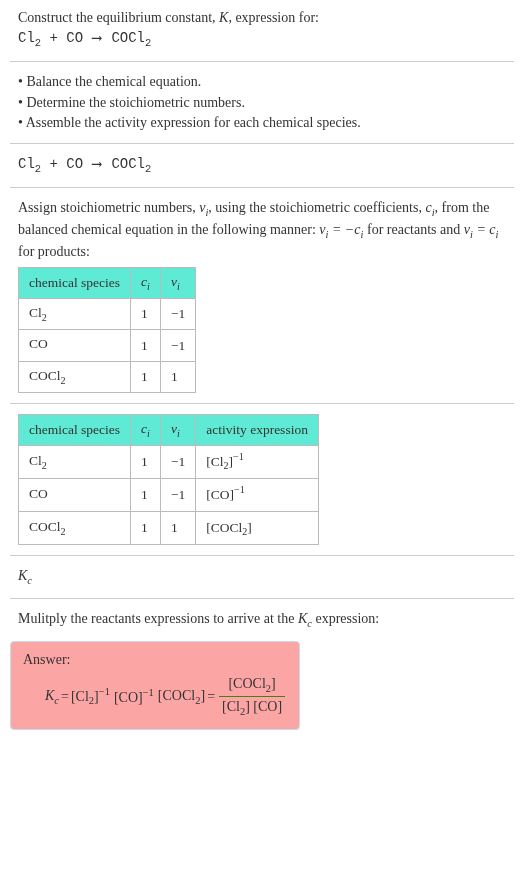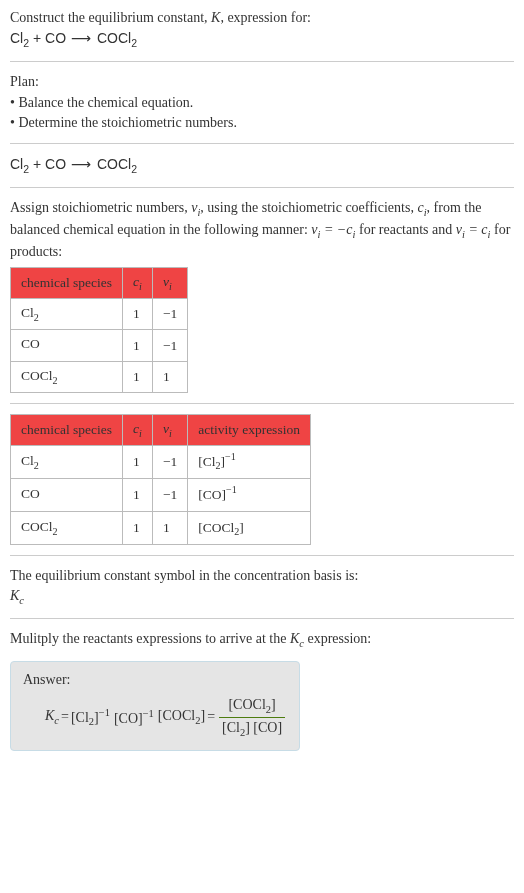--- a/index.html
+++ b/index.html
@@ -5,54 +5,54 @@
   * { box-sizing: border-box; margin: 0; padding: 0; }
   body {
     font-family: Georgia, 'Times New Roman', serif;
     font-size: 14px;
     color: #333;
     background: #fff;
     width: 524px;
     padding: 8px 10px;
     line-height: 1.45;
   }
-  .section { margin-bottom: 6px; }
+  .section { margin-bottom: 6px; margin-left: 8px; }
   hr.rule {
     border: none;
     border-top: 1px solid #ccc;
     margin: 10px 0;
   }
   .eqn {
-    font-family: Liberation Sans, sans-serif;
+    font-family: Liberation Mono, monospace;
     white-space: nowrap;
     text-align: center;
   }
   sub { font-size: 0.75em; vertical-align: sub; }
   sup { font-size: 0.75em; vertical-align: super; }
   .arrow { letter-spacing: 1px; }
   table.data {
     border-collapse: collapse;
     margin-top: 4px;
     font-size: 13.5px;
   }
   table.data th, table.data td {
     border: 1px solid #bbb;
     padding: 4px 10px;
     text-align: left;
     vertical-align: middle;
     font-weight: normal;
   }
   table.data th {
-    background: #ef4444;
+    background: #5eead4;
   }
   .plan-list { list-style: none; padding-left: 0; }
   .plan-list li::before { content: "• "; }
   .ital { font-style: italic; }
   .answer-box {
-    background: #e5e5e5;
+    background: #fca5a5;
     border: 1px solid #c7dce6;
     border-radius: 4px;
     padding: 8px 12px 10px 12px;
     display: inline-block;
     margin-top: 4px;
   }
   .answer-label { margin-bottom: 4px; }
   .frac {
     display: inline-block;
     vertical-align: middle;
@@ -74,24 +74,24 @@
   <span>Construct the equilibrium constant, </span><span class="ital">K</span><span>, expression for:</span><br>
   <span class="eqn">
     <span><span>Cl</span><sub>2</sub></span><span> + </span><span>CO</span><span class="arrow"> ⟶ </span><span><span>COCl</span><sub>2</sub></span>
   </span>
 </div>
 
 <hr class="rule">
 
 
 <div class="section">
-  <div>Plan:</div>
   <ul class="plan-list">
     <li>Balance the chemical equation.</li>
     <li>Determine the stoichiometric numbers.</li>
+    <li>Assemble the activity expression for each chemical species.</li>
   </ul>
 </div>
 
 <hr class="rule">
 
 
 <div class="section">
   <span class="eqn">
     <span><span>Cl</span><sub>2</sub></span><span> + </span><span>CO</span><span class="arrow"> ⟶ </span><span><span>COCl</span><sub>2</sub></span>
   </span>
@@ -161,21 +161,20 @@
       <td><span>[COCl</span><sub>2</sub><span>]</span><sup></sup></td>
     </tr>
   </tbody>
     </table>
 </div>
 
 <hr class="rule">
 
 
 <div class="section">
-  <div>The equilibrium constant symbol in the concentration basis is:</div>
   <div class="ital"><span>K</span><sub>c</sub></div>
 </div>
 
 <hr class="rule">
 
 
 <div class="section">
   <span>Mulitply the reactants expressions to arrive at the </span><span class="ital"><span>K</span><sub>c</sub></span><span> expression:</span>
 </div>
 

